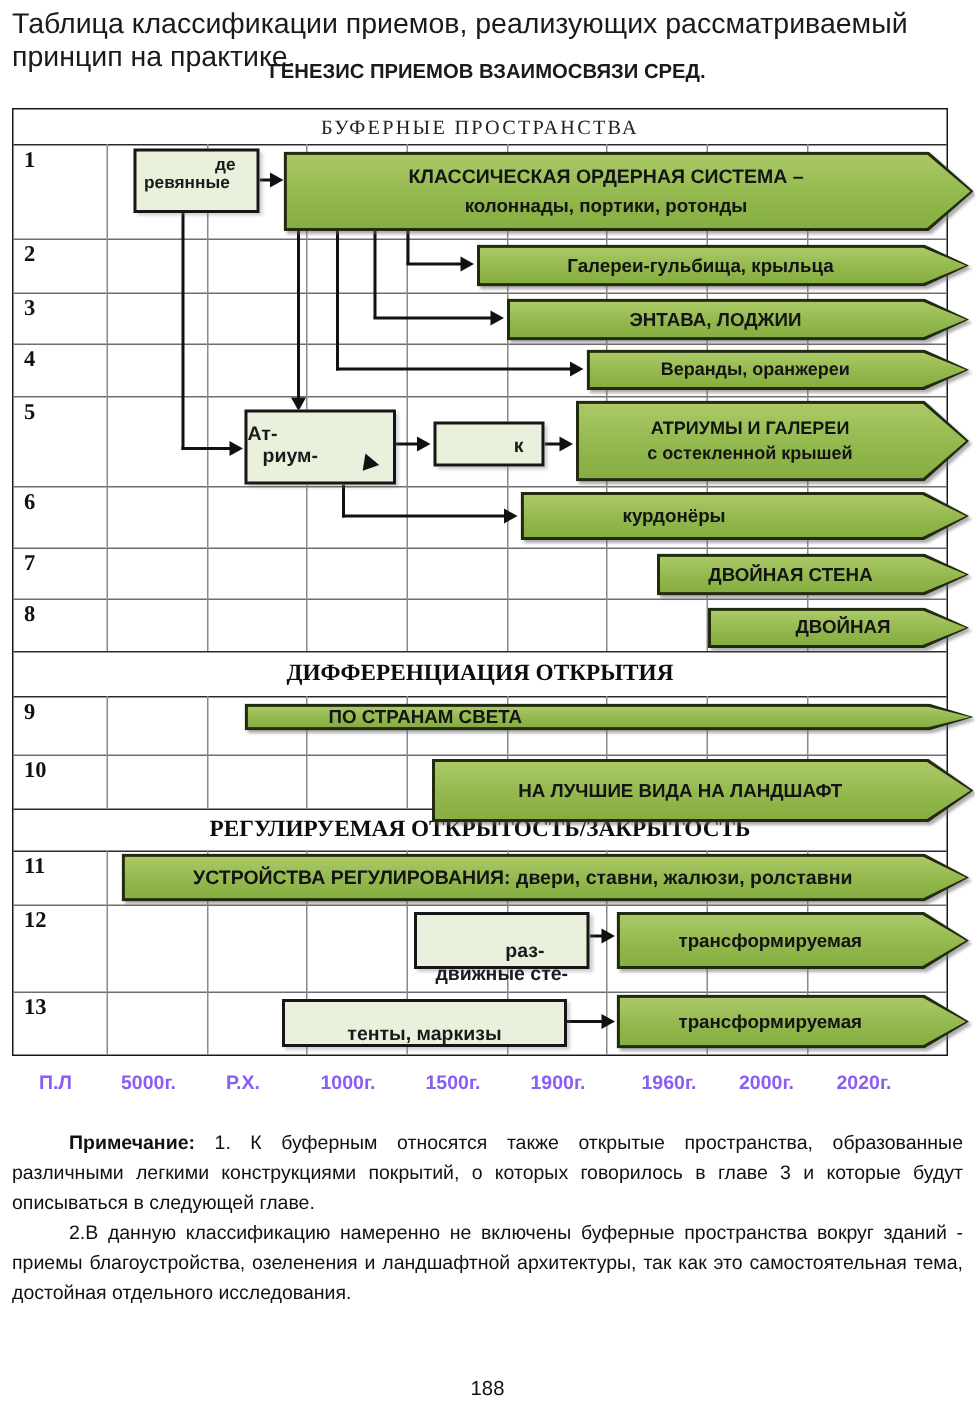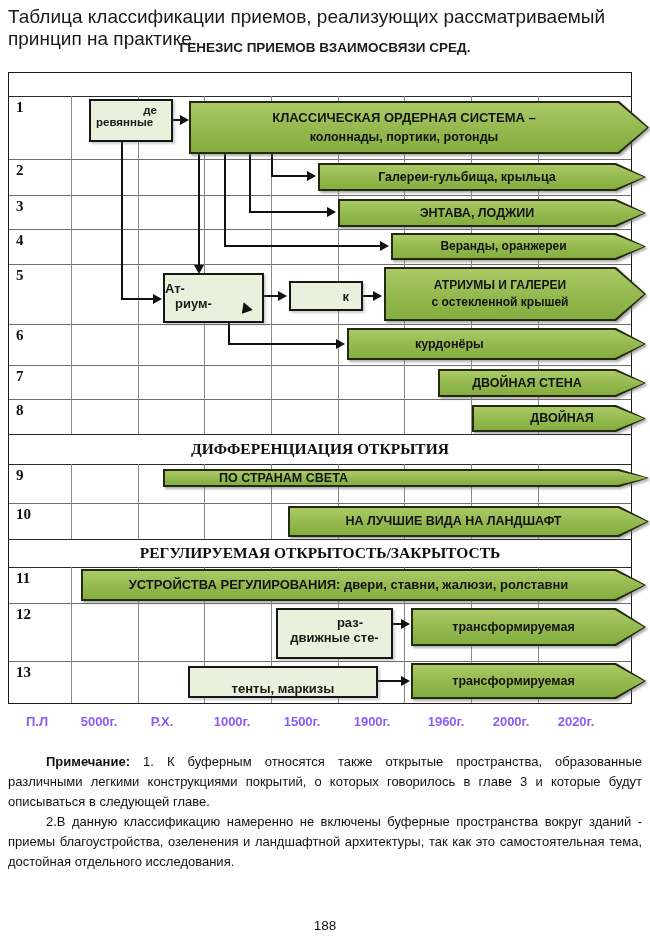--- a/index.html
+++ b/index.html
@@ -53,20 +53,21 @@
 </head>
 <body>
 
 <div class="page">
 
   <div class="top-title">Таблица классификации  приемов, реализующих рассматриваемый принцип на практике.</div>
   <div class="main-heading">ГЕНЕЗИС ПРИЕМОВ ВЗАИМОСВЯЗИ СРЕД.</div>
 
   <div class="diagram">
 
+    <div class="hdr">БУФЕРНЫЕ ПРОСТРАНСТВА</div>
 
     <div class="hl dark" style="top:23px"></div>
     <div class="hl" style="top:86px"></div>
     <div class="hl" style="top:122px"></div>
     <div class="hl" style="top:156px"></div>
     <div class="hl" style="top:191px"></div>
     <div class="hl" style="top:251px"></div>
     <div class="hl" style="top:292px"></div>
     <div class="hl" style="top:326px"></div>
     <div class="hl dark" style="top:361px"></div>
@@ -215,21 +216,21 @@
           <span>ДВОЙНАЯ</span>
         </div>
     </div>
     <div class="garrow" style="left:154px;top:396px;width:486px;height:18px">
       <div class="ga-outer"></div>
         <div class="ga-inner"></div>
       <div class="ga-label leftpad" style="padding-left:56px">
           <span>ПО СТРАНАМ СВЕТА</span>
         </div>
     </div>
-    <div class="garrow" style="left:279px;top:433px;width:361px;height:31px">
+    <div class="garrow" style="left:279px;top:433px;width:361px;height:42px">
       <div class="ga-outer"></div>
         <div class="ga-inner"></div>
       <div class="ga-label">
           <span>НА ЛУЧШИЕ ВИДА НА ЛАНДШАФТ</span>
         </div>
     </div>
     <div class="garrow" style="left:72px;top:496px;width:565px;height:32px">
       <div class="ga-outer"></div>
         <div class="ga-inner"></div>
       <div class="ga-label" style="font-size:13px">
@@ -256,21 +257,21 @@
       <span class="l2" style="padding-left:5px">ревянные</span>
     </div>
     <div class="lbox" style="left:154px;top:200px;width:101px;height:50px;font-size:13px;padding-top:6px">
       <span class="l1" style="text-align:left;padding-right:18px">Ат-</span>
       <span class="l2" style="padding-left:10px">риум-</span>
       <div class="ah-c" style="left:74px;top:30px"></div>
     </div>
     <div class="lbox" style="left:280px;top:208px;width:74px;height:30px;font-size:13px;display:flex;align-items:center;justify-content:flex-end;padding-right:12px">
       <span>к</span>
     </div>
-    <div class="lbox" style="left:267px;top:535px;width:117px;height:51px;font-size:13px;padding-top:5px">
+    <div class="lbox" style="left:267px;top:535px;width:117px;height:38px;font-size:13px;padding-top:16px">
       <span class="l1" style="text-align:right;padding-right:28px">раз-</span>
       <span class="l2" style="text-align:center">движные  сте-</span>
     </div>
     <div class="lbox" style="left:179px;top:593px;width:190px;height:32px;font-size:13px;display:flex;align-items:flex-end;justify-content:center">
       <span>тенты, маркизы</span>
     </div>
 
   </div>
 
   <div class="timeline">

